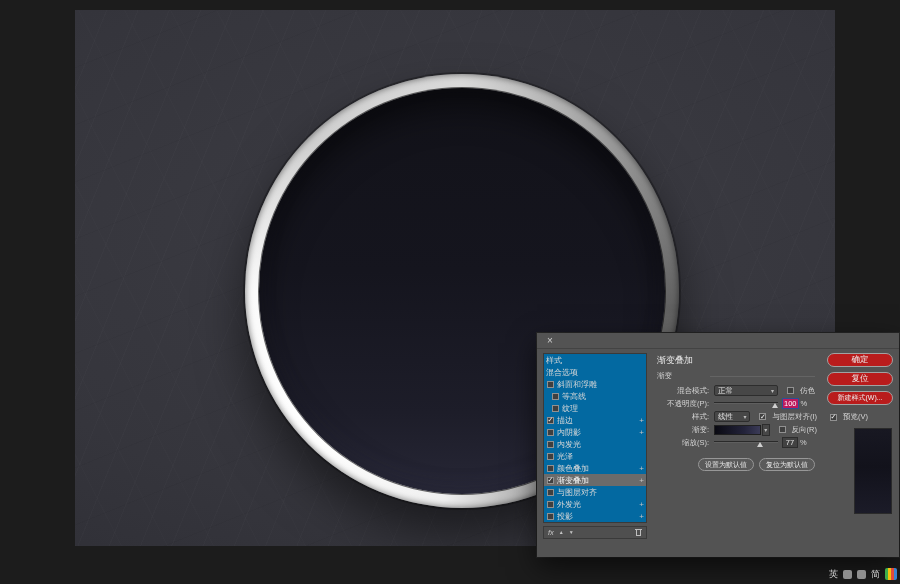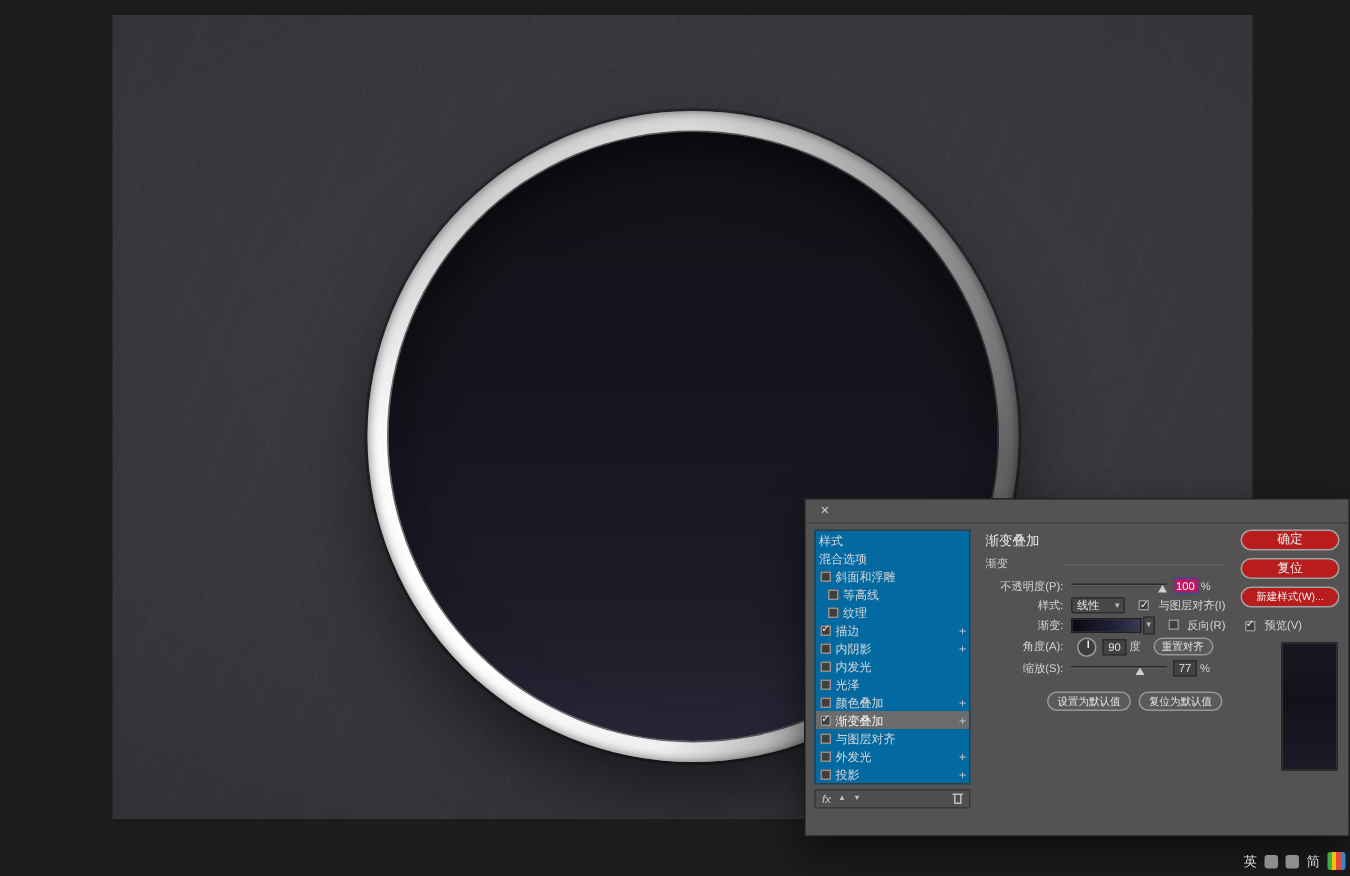--- a/index.html
+++ b/index.html
@@ -256,20 +256,32 @@
       </div>
     </div>
 
     <div class="midcol">
       <div class="panel-title">渐变叠加</div>
       <div class="group-label">
         <span class="gtext">渐变</span>
         <span class="gline"></span>
       </div>
 
+      <div class="row">
+        <span class="rlabel">混合模式:</span>
+        <span class="dropdown">
+          <span class="dd-text">正常</span>
+          <span class="dd-arrow">▾</span>
+        </span>
+        <span class="gap"></span>
+        <span class="cbx">
+            <i></i>
+          </span>
+        <span class="cb-label">仿色</span>
+      </div>
 
       <div class="row">
         <span class="rlabel">不透明度(P):</span>
         <span class="slider">
           <span class="track"></span>
           <span class="thumb" style="left:calc(100% - 6px);"></span>
         </span>
         <span class="valbox sel">100</span>
         <span class="unit">%</span>
       </div>
@@ -293,29 +305,20 @@
         <span class="gdd">
             <span>▾</span>
           </span>
         <span class="gap"></span>
         <span class="cbx">
             <i></i>
           </span>
         <span class="cb-label">反向(R)</span>
       </div>
 
-      <div class="row" style="height:16px;">
-        <span class="rlabel">角度(A):</span>
-        <span class="dial">
-            <span class="needle"></span>
-          </span>
-        <span class="valbox">90</span>
-        <span class="unit">度</span>
-        <span class="btn-sm">重置对齐</span>
-      </div>
 
       <div class="row">
         <span class="rlabel">缩放(S):</span>
         <span class="slider">
           <span class="track"></span>
           <span class="thumb" style="left:calc(77% - 6px);"></span>
         </span>
         <span class="valbox">77</span>
         <span class="unit">%</span>
       </div>

